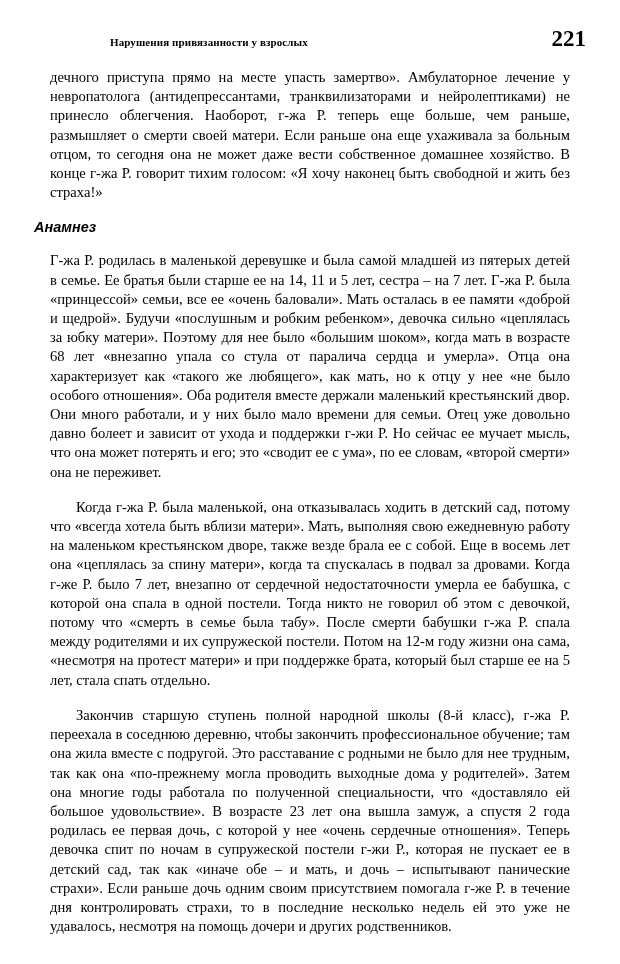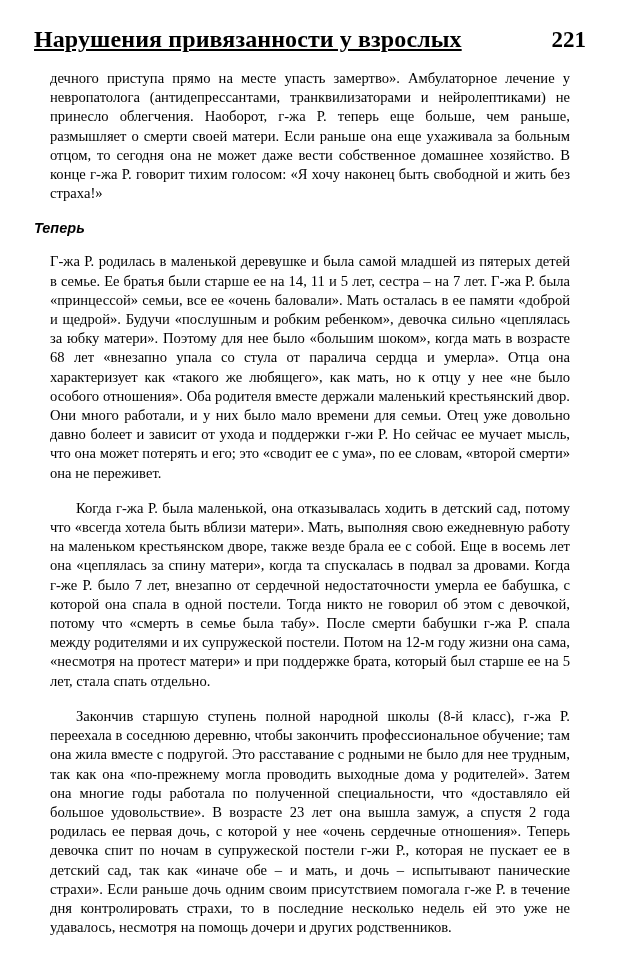--- a/index.html
+++ b/index.html
@@ -23,23 +23,23 @@
   }
   .header {
     display: flex;
     align-items: baseline;
     justify-content: space-between;
     margin-bottom: 14px;
   }
   .header-title {
     font-family: "Liberation Serif", serif;
     font-weight: bold;
-    font-size: 24px;
+    font-size: 11px;
     letter-spacing: 0.1px;
-    text-decoration: underline;
+    margin-left: 76px;
   }
   .header-page-number {
     font-family: "Liberation Serif", serif;
     font-weight: bold;
     font-size: 23px;
   }
   .body-text p {
     margin: 16px;
     font-size: 14.6px;
     line-height: 19.2px;
@@ -64,20 +64,20 @@
 <div class="page">
 
   <div class="header">
     <div class="header-title">Нарушения привязанности у взрослых</div>
     <div class="header-page-number">221</div>
   </div>
 
   <div class="body-text">
     <p>дечного приступа прямо на месте упасть замертво». Амбулаторное лечение у невропатолога (антидепрессантами, транквилизаторами и нейролептиками) не принесло облегчения. Наоборот, г-жа Р. теперь еще больше, чем раньше, размышляет о смерти своей матери. Если раньше она еще ухаживала за больным отцом, то сегодня она не может даже вести собственное домашнее хозяйство. В конце г-жа Р. говорит тихим голосом: «Я хочу наконец быть свободной и жить без страха!»</p>
 
-    <div class="section-heading">Теперь</div>
+    <div class="section-heading">Анамнез</div>
 
     <p>Г-жа Р. родилась в маленькой деревушке и была самой младшей из пятерых детей в семье. Ее братья были старше ее на 14, 11 и 5 лет, сестра – на 7 лет. Г-жа Р. была «принцессой» семьи, все ее «очень баловали». Мать осталась в ее памяти «доброй и щедрой». Будучи «послушным и робким ребенком», девочка сильно «цеплялась за юбку матери». Поэтому для нее было «большим шоком», когда мать в возрасте 68 лет «внезапно упала со стула от паралича сердца и умерла». Отца она характеризует как «такого же любящего», как мать, но к отцу у нее «не было особого отношения». Оба родителя вместе держали маленький крестьянский двор. Они много работали, и у них было мало времени для семьи. Отец уже довольно давно болеет и зависит от ухода и поддержки г-жи Р. Но сейчас ее мучает мысль, что она может потерять и его; это «сводит ее с ума», по ее словам, «второй смерти» она не переживет.</p>
     <p class="indent">Когда г-жа Р. была маленькой, она отказывалась ходить в детский сад, потому что «всегда хотела быть вблизи матери». Мать, выполняя свою ежедневную работу на маленьком крестьянском дворе, также везде брала ее с собой. Еще в восемь лет она «цеплялась за спину матери», когда та спускалась в подвал за дровами. Когда г-же Р. было 7 лет, внезапно от сердечной недостаточности умерла ее бабушка, с которой она спала в одной постели. Тогда никто не говорил об этом с девочкой, потому что «смерть в семье была табу». После смерти бабушки г-жа Р. спала между родителями и их супружеской постели. Потом на 12-м году жизни она сама, «несмотря на протест матери» и при поддержке брата, который был старше ее на 5 лет, стала спать отдельно.</p>
     <p class="indent">Закончив старшую ступень полной народной школы (8-й класс), г-жа Р. переехала в соседнюю деревню, чтобы закончить профессиональное обучение; там она жила вместе с подругой. Это расставание с родными не было для нее трудным, так как она «по-прежнему могла проводить выходные дома у родителей». Затем она многие годы работала по полученной специальности, что «доставляло ей большое удовольствие». В возрасте 23 лет она вышла замуж, а спустя 2 года родилась ее первая дочь, с которой у нее «очень сердечные отношения». Теперь девочка спит по ночам в супружеской постели г-жи Р., которая не пускает ее в детский сад, так как «иначе обе – и мать, и дочь – испытывают панические страхи». Если раньше дочь одним своим присутствием помогала г-же Р. в течение дня контролировать страхи, то в последние несколько недель ей это уже не удавалось, несмотря на помощь дочери и других родственников.</p>
   </div>
 
 </div>
 
 </body></html>

